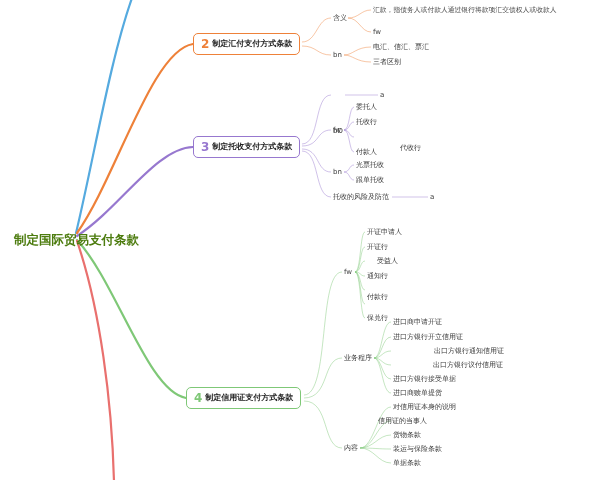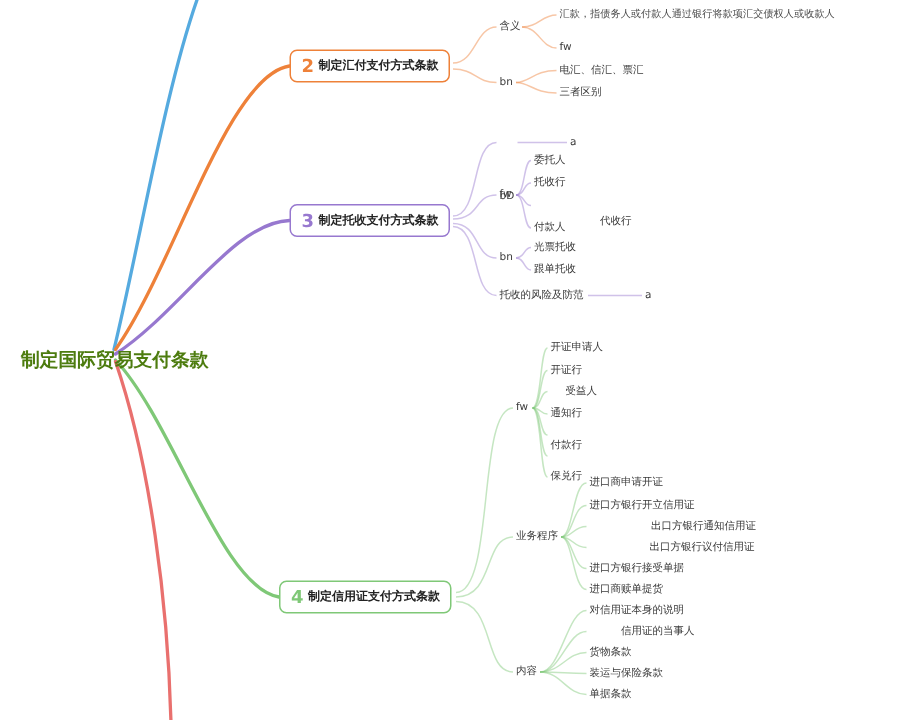--- a/index.html
+++ b/index.html
@@ -126,18 +126,18 @@
   <div class="leaf" style="left:367px;top:318px;font-family:Liberation Serif, serif;">保兑行</div>
   <div class="leaf" style="left:344px;top:358px;">业务程序</div>
   <div class="leaf" style="left:393px;top:322px;">进口商申请开证</div>
   <div class="leaf" style="left:393px;top:337px;">进口方银行开立信用证</div>
   <div class="leaf" style="left:393px;top:351px;margin-left:41px;">出口方银行通知信用证</div>
   <div class="leaf" style="left:393px;top:365px;margin-left:40px;">出口方银行议付信用证</div>
   <div class="leaf" style="left:393px;top:379px;">进口方银行接受单据</div>
   <div class="leaf" style="left:393px;top:393px;">进口商赎单提货</div>
   <div class="leaf" style="left:344px;top:448px;">内容</div>
   <div class="leaf" style="left:393px;top:407px;">对信用证本身的说明</div>
-  <div class="leaf" style="left:414px;top:421px;">信用证的当事人</div>
+  <div class="leaf" style="left:378px;top:421px;">信用证的当事人</div>
   <div class="leaf" style="left:393px;top:435px;">货物条款</div>
   <div class="leaf" style="left:393px;top:449px;">装运与保险条款</div>
   <div class="leaf" style="left:393px;top:463px;">单据条款</div>
 
 </div>
 
 </body></html>

